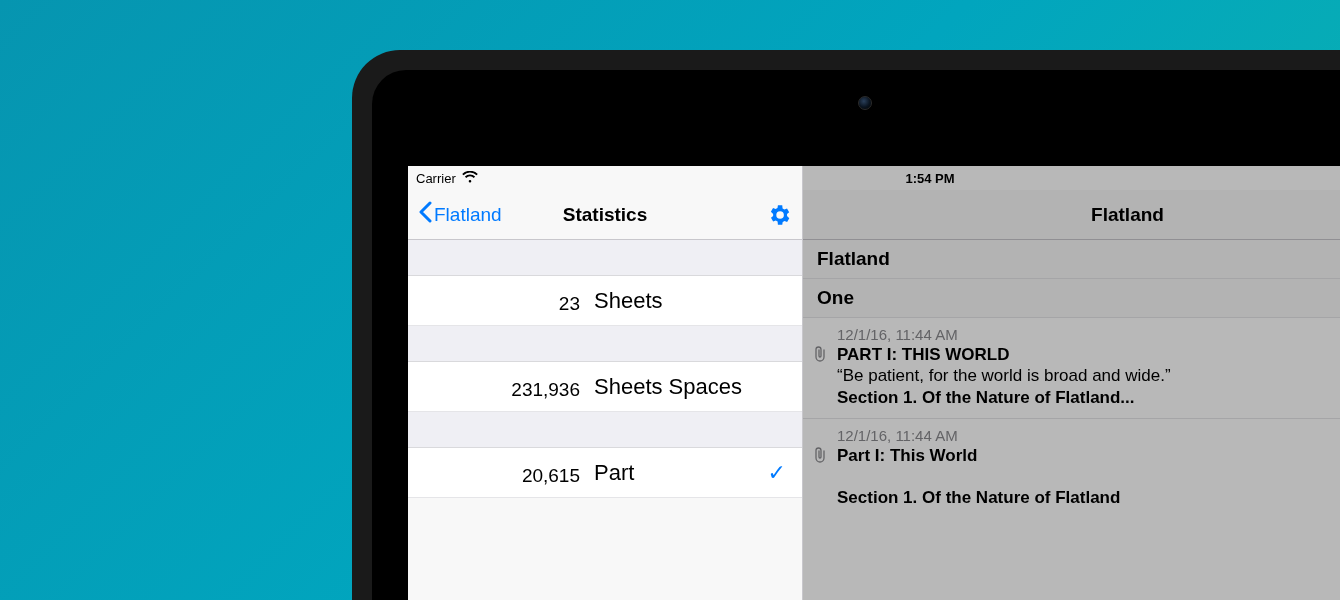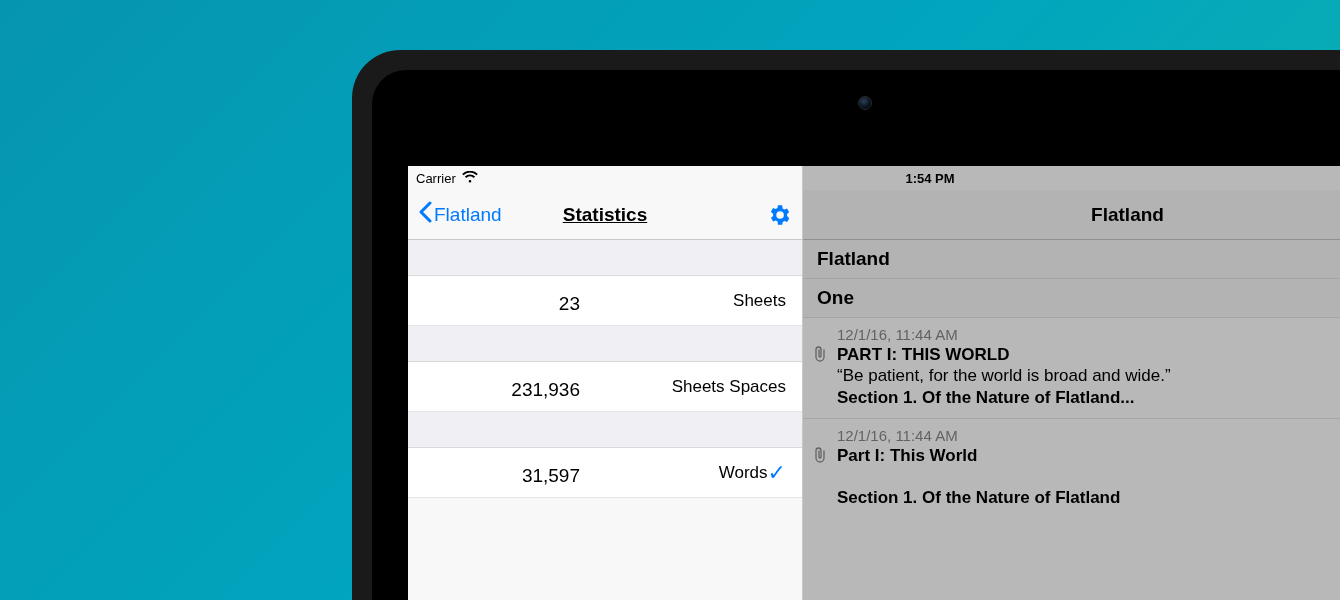--- a/index.html
+++ b/index.html
@@ -115,21 +115,20 @@
 }
 .nav-title {
   position: absolute;
   left: 0;
   right: 0;
   text-align: center;
   font-size: 19px;
   font-weight: 600;
   color: #000;
   pointer-events: none;
-  text-decoration: underline;
 }
 .gear-btn {
   margin-left: auto;
   color: #007aff;
   width: 26px;
   height: 26px;
 }
 
 
 .section-gap { height: 36px; background: #efeff4; border-bottom: 1px solid #d9d9dc; }
@@ -143,24 +142,23 @@
 }
 .stat-val {
   width: 170px;
   text-align: right;
   font-size: 19px;
   color: #000;
   padding-right: 14px;
   margin-top: 7px;
 }
 .stat-label {
-  font-size: 17px;
+  font-size: 22px;
   color: #000;
   flex: 1;
-  text-align: right;
 }
 .checkmark {
   color: #007aff;
   font-size: 22px;
 }
 
 
 .navbar-right {
   height: 50px;
   display: flex;
@@ -254,22 +252,22 @@
       <div class="section-gap"></div>
 
       <div class="row">
         <div class="stat-val">231,936</div>
         <div class="stat-label">Sheets Spaces</div>
       </div>
 
       <div class="section-gap"></div>
 
       <div class="row">
-        <div class="stat-val">31,597</div>
-        <div class="stat-label">Words</div>
+        <div class="stat-val">20,615</div>
+        <div class="stat-label">Part</div>
         <div class="checkmark">✓</div>
       </div>
 
     </div>
 
     <div class="pane-right">
       <div class="navbar-right">
         <span>Flatland</span>
       </div>
       <div class="header-row">Flatland</div>

